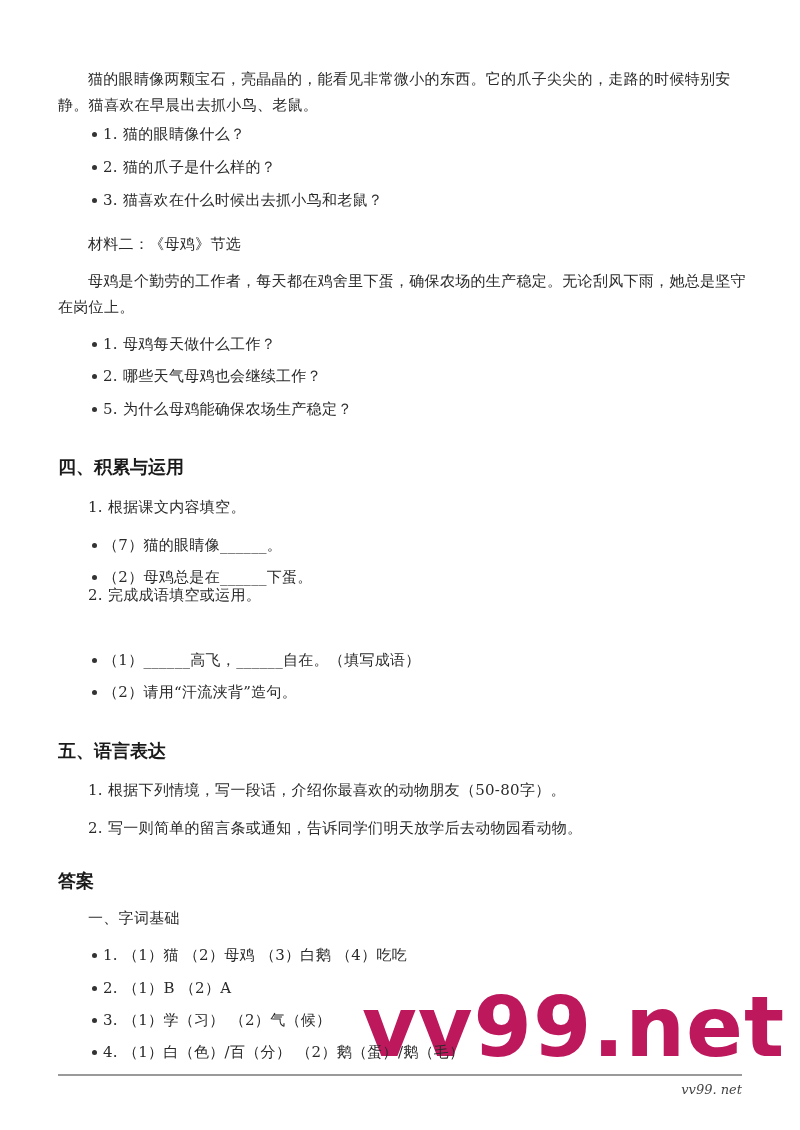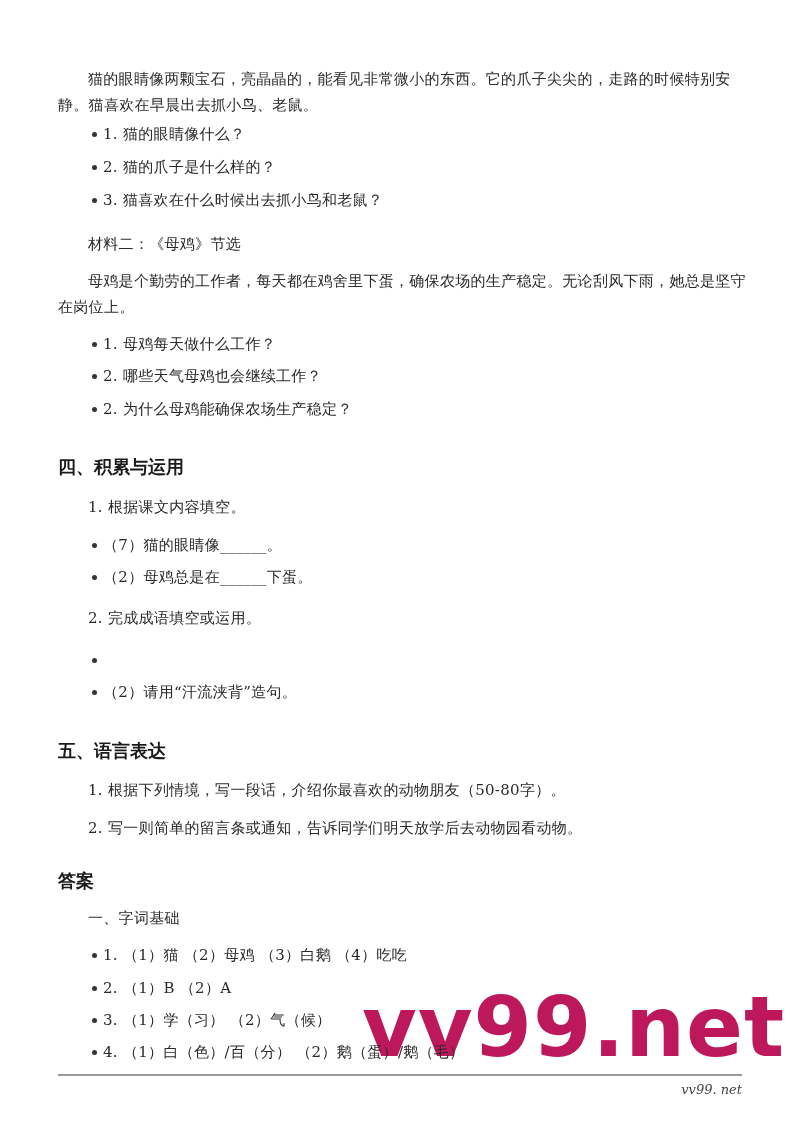--- a/index.html
+++ b/index.html
@@ -54,28 +54,28 @@
 
     <div class="para" style="top:66px;">猫的眼睛像两颗宝石，亮晶晶的，能看见非常微小的东西。它的爪子尖尖的，走路的时候特别安静。猫喜欢在早晨出去抓小鸟、老鼠。</div>
     <div class="li" style="top:124px;"><span class="dot"></span><span>1. 猫的眼睛像什么？</span></div>
     <div class="li" style="top:157px;"><span class="dot"></span><span>2. 猫的爪子是什么样的？</span></div>
     <div class="li" style="top:190px;"><span class="dot"></span><span>3. 猫喜欢在什么时候出去抓小鸟和老鼠？</span></div>
 
     <div class="sub" style="top:234px;">材料二：《母鸡》节选</div>
     <div class="para" style="top:268px;">母鸡是个勤劳的工作者，每天都在鸡舍里下蛋，确保农场的生产稳定。无论刮风下雨，她总是坚守在岗位上。</div>
     <div class="li" style="top:334px;"><span class="dot"></span><span>1. 母鸡每天做什么工作？</span></div>
     <div class="li" style="top:366px;"><span class="dot"></span><span>2. 哪些天气母鸡也会继续工作？</span></div>
-    <div class="li" style="top:399px;"><span class="dot"></span><span>2. 为什么母鸡能确保农场生产稳定？</span></div>
+    <div class="li" style="top:399px;"><span class="dot"></span><span>5. 为什么母鸡能确保农场生产稳定？</span></div>
 
     <div class="h2" style="top:455px;">四、积累与运用</div>
     <div class="sub" style="top:497px;">1. 根据课文内容填空。</div>
     <div class="li" style="top:535px;"><span class="dot"></span><span>（7）猫的眼睛像______。</span></div>
     <div class="li" style="top:567px;"><span class="dot"></span><span>（2）母鸡总是在______下蛋。</span></div>
-    <div class="sub" style="top:608px;">2. 完成成语填空或运用。</div>
-    <div class="li" style="top:650px;"><span class="dot"></span></div>
+    <div class="sub" style="top:585px;">2. 完成成语填空或运用。</div>
+    <div class="li" style="top:650px;"><span class="dot"></span><span>（1）______高飞，______自在。（填写成语）</span></div>
     <div class="li" style="top:682px;"><span class="dot"></span><span>（2）请用“汗流浃背”造句。</span></div>
 
     <div class="h2" style="top:739px;text-align:right;">五、语言表达</div>
     <div class="sub" style="top:780px;">1. 根据下列情境，写一段话，介绍你最喜欢的动物朋友（50-80字）。</div>
     <div class="sub" style="top:818px;">2. 写一则简单的留言条或通知，告诉同学们明天放学后去动物园看动物。</div>
 
     <div class="h2" style="top:869px;">答案</div>
     <div class="sub" style="top:908px;">一、字词基础</div>
     <div class="li" style="top:945px;"><span class="dot"></span><span>1. （1）猫 （2）母鸡 （3）白鹅 （4）吃吃</span></div>
     <div class="li" style="top:978px;"><span class="dot"></span><span>2. （1）B （2）A</span></div>

